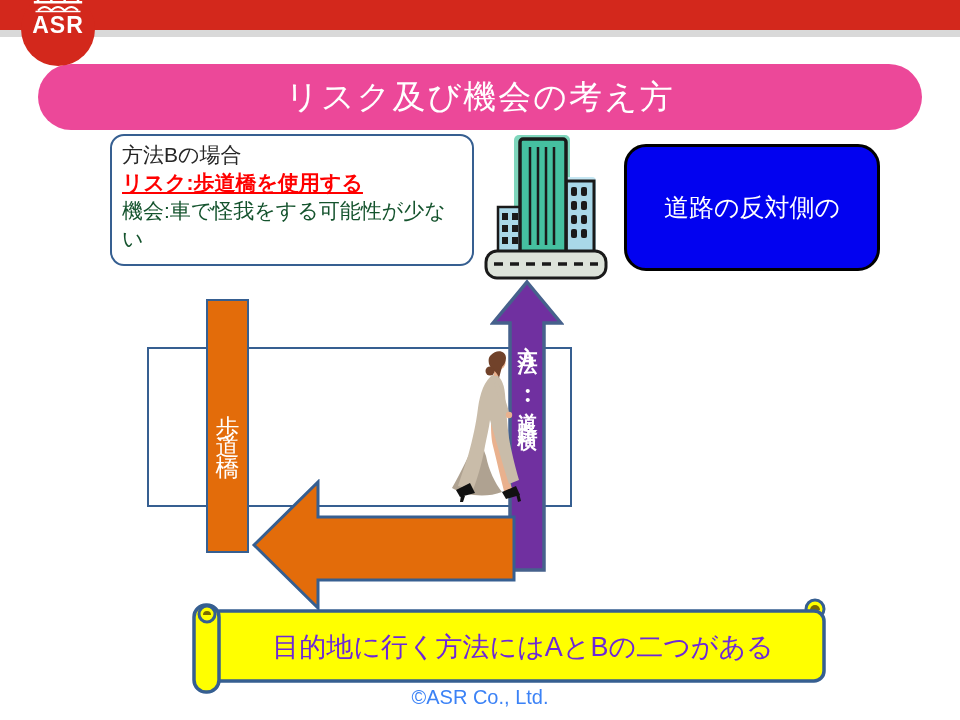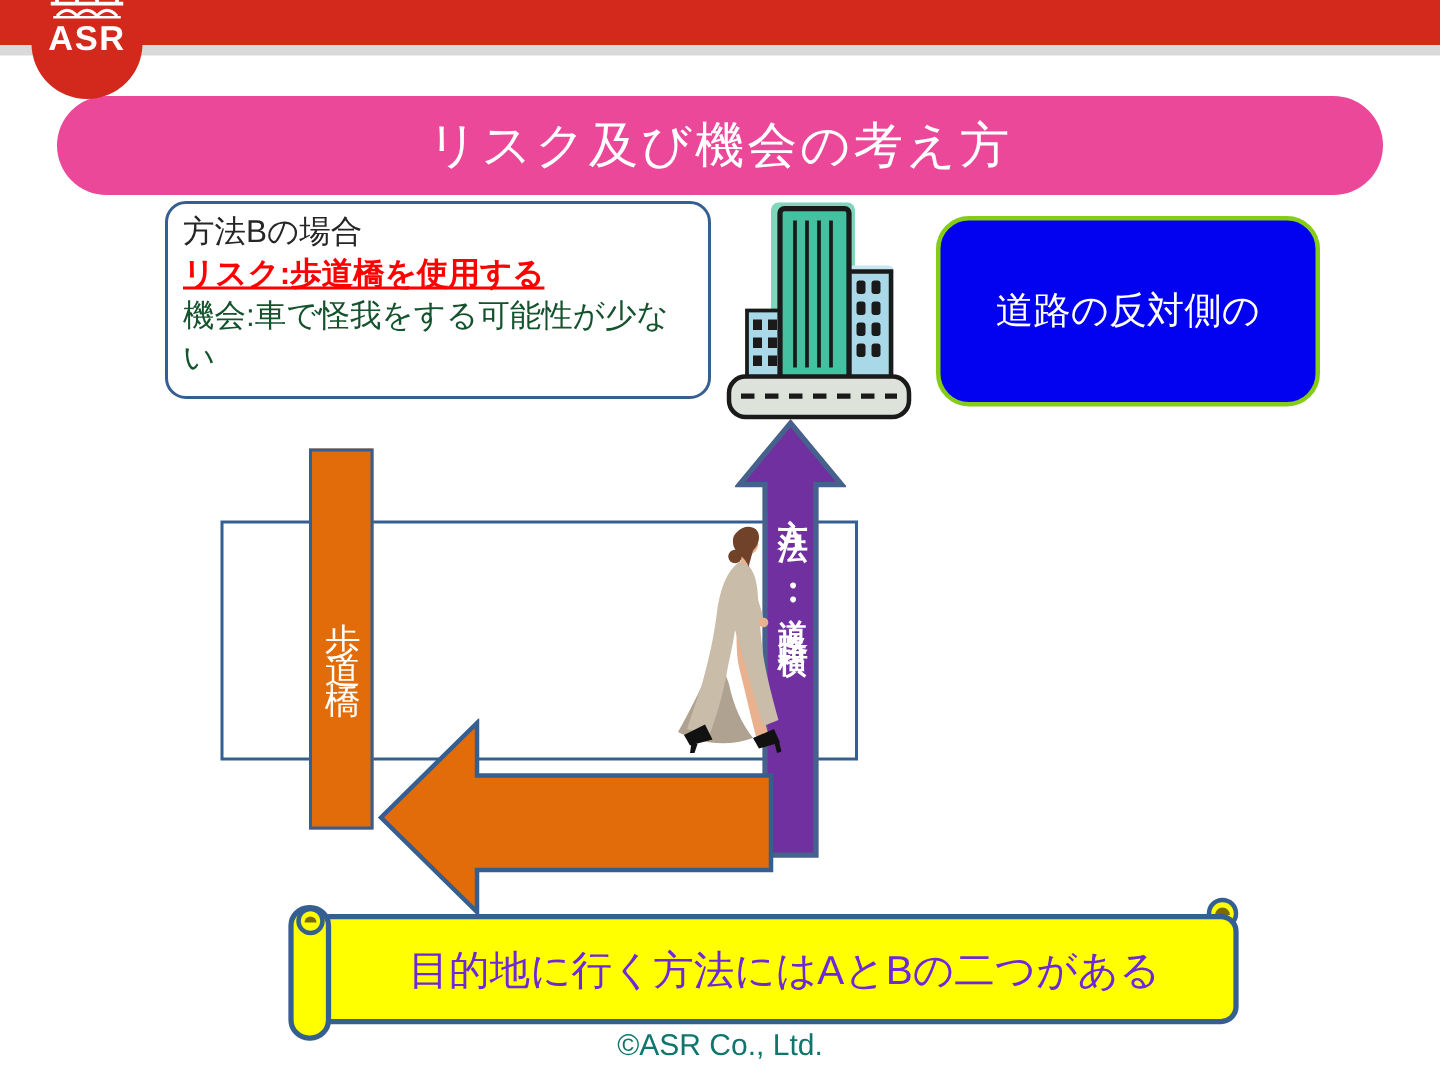--- a/index.html
+++ b/index.html
@@ -18,21 +18,21 @@
   .title-bar span{color:#ffffff;font-size:33px;letter-spacing:2px;}
   
   .note-box{position:absolute;border:2.5px solid #365F91;border-radius:14px;background:#ffffff;
             padding:5px 10px;font-size:21px;line-height:28px;color:#262626;}
   .box-b{left:70px;top:134px;width:340px;height:118px;margin-left:40px;}
   .box-a{left:585px;top:359px;width:274px;height:125px;}
   .risk-text{color:#FF0000;font-weight:bold;text-decoration:underline;}
   .opp-text{color:#14532d;}
   
   .goal-box{position:absolute;left:624px;top:144px;width:250px;height:121px;background:#0202F0;
-            border:3px solid #84cc16;border-radius:22px;display:flex;flex-direction:column;
+            border:3px solid #000000;border-radius:22px;display:flex;flex-direction:column;
             align-items:center;justify-content:center;color:#ffffff;font-size:25px;line-height:33px;}
   
   .road-rect{position:absolute;left:147px;top:347px;width:421px;height:156px;
              border:2.5px solid #365F91;background:#ffffff;}
   
   .orange-bar{position:absolute;left:206px;top:299px;width:39px;height:250px;background:#E36C0A;
               border:2px solid #365F91;display:flex;align-items:center;justify-content:center;z-index:3;}
   .orange-bar span{writing-mode:vertical-rl;text-orientation:upright;color:#ffffff;
                    font-size:24px;letter-spacing:20px;}
   
@@ -48,21 +48,21 @@
      color:#ffffff;font-size:21px;line-height:29px;}
   
   .woman{position:absolute;left:440px;top:350px;width:90px;height:158px;z-index:3;}
   .building{position:absolute;left:484px;top:133px;width:124px;height:150px;z-index:1;}
   
   .banner-svg{position:absolute;left:188px;top:594px;width:650px;height:104px;z-index:2;}
   .banner-label{position:absolute;left:230px;top:616px;width:586px;height:62px;z-index:3;
      display:flex;align-items:center;justify-content:center;color:#6d28d9;font-size:27px;}
   
   .footer{position:absolute;left:0;top:686px;width:960px;text-align:center;
-          color:#0f766e;font-size:20px;}
+          color:#3b82f6;font-size:20px;}
 </style>
 </head>
 <body>
 
 <div class="slide">
 
   <div class="top-bar"></div>
   <div class="gray-line"></div>
 
   <div class="logo">

